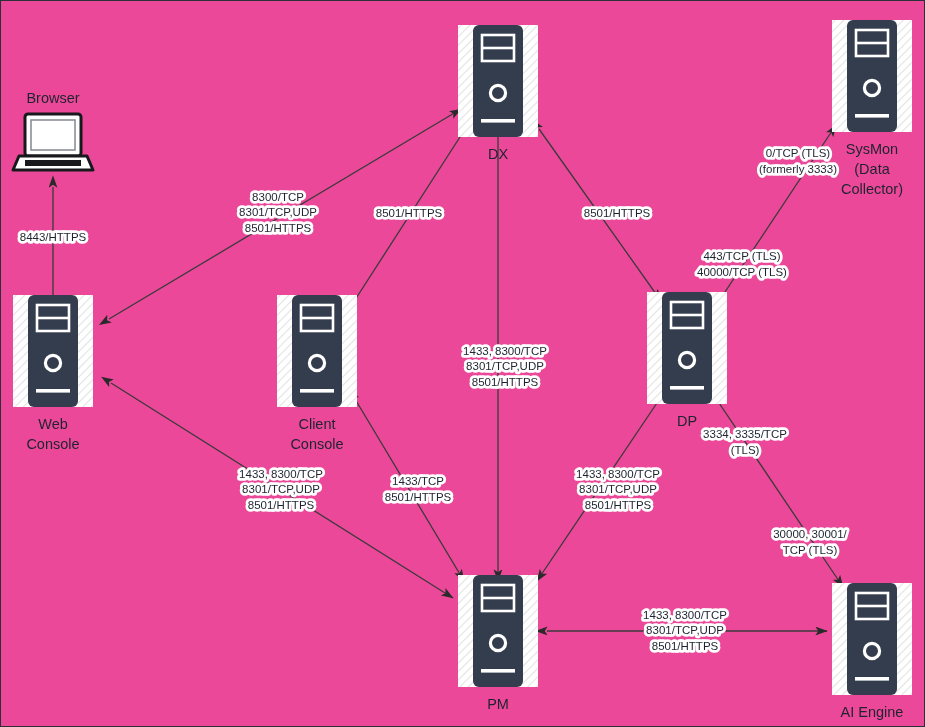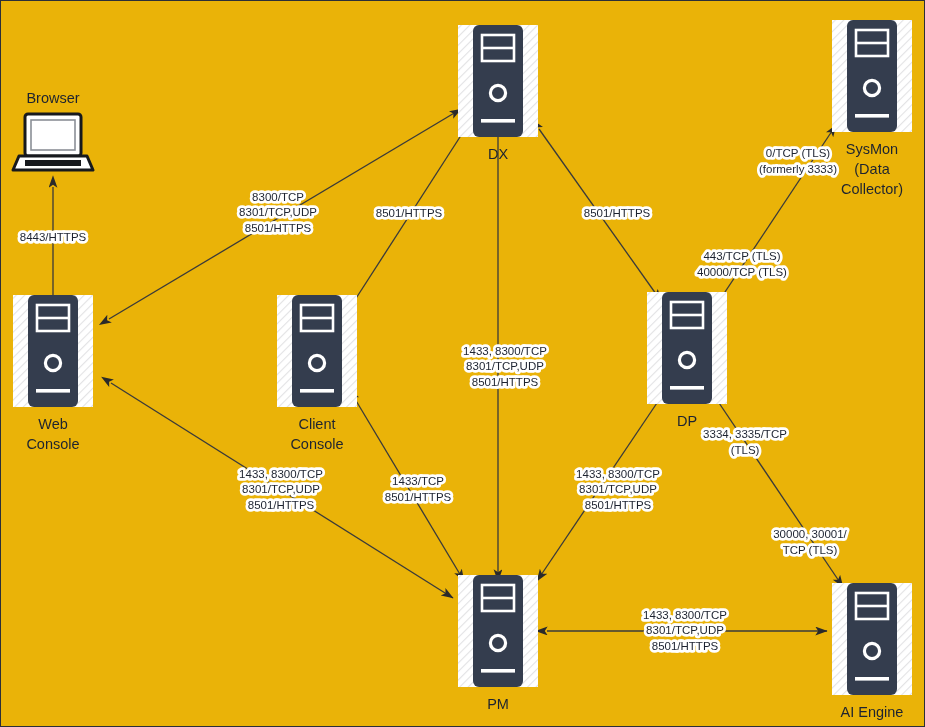--- a/index.html
+++ b/index.html
@@ -4,21 +4,21 @@
 <style>
   html, body {
     margin: 0;
     padding: 0;
     background: #ffffff;
   }
   #canvas {
     position: relative;
     width: 925px;
     height: 727px;
-    background: #eab308;
+    background: #ec4899;
     border: 1px solid #2b2f38;
     box-sizing: border-box;
     overflow: hidden;
     font-family: "Liberation Sans", sans-serif;
   }
   #diagram-svg {
     position: absolute;
     left: 0;
     top: 0;
     width: 925px;

